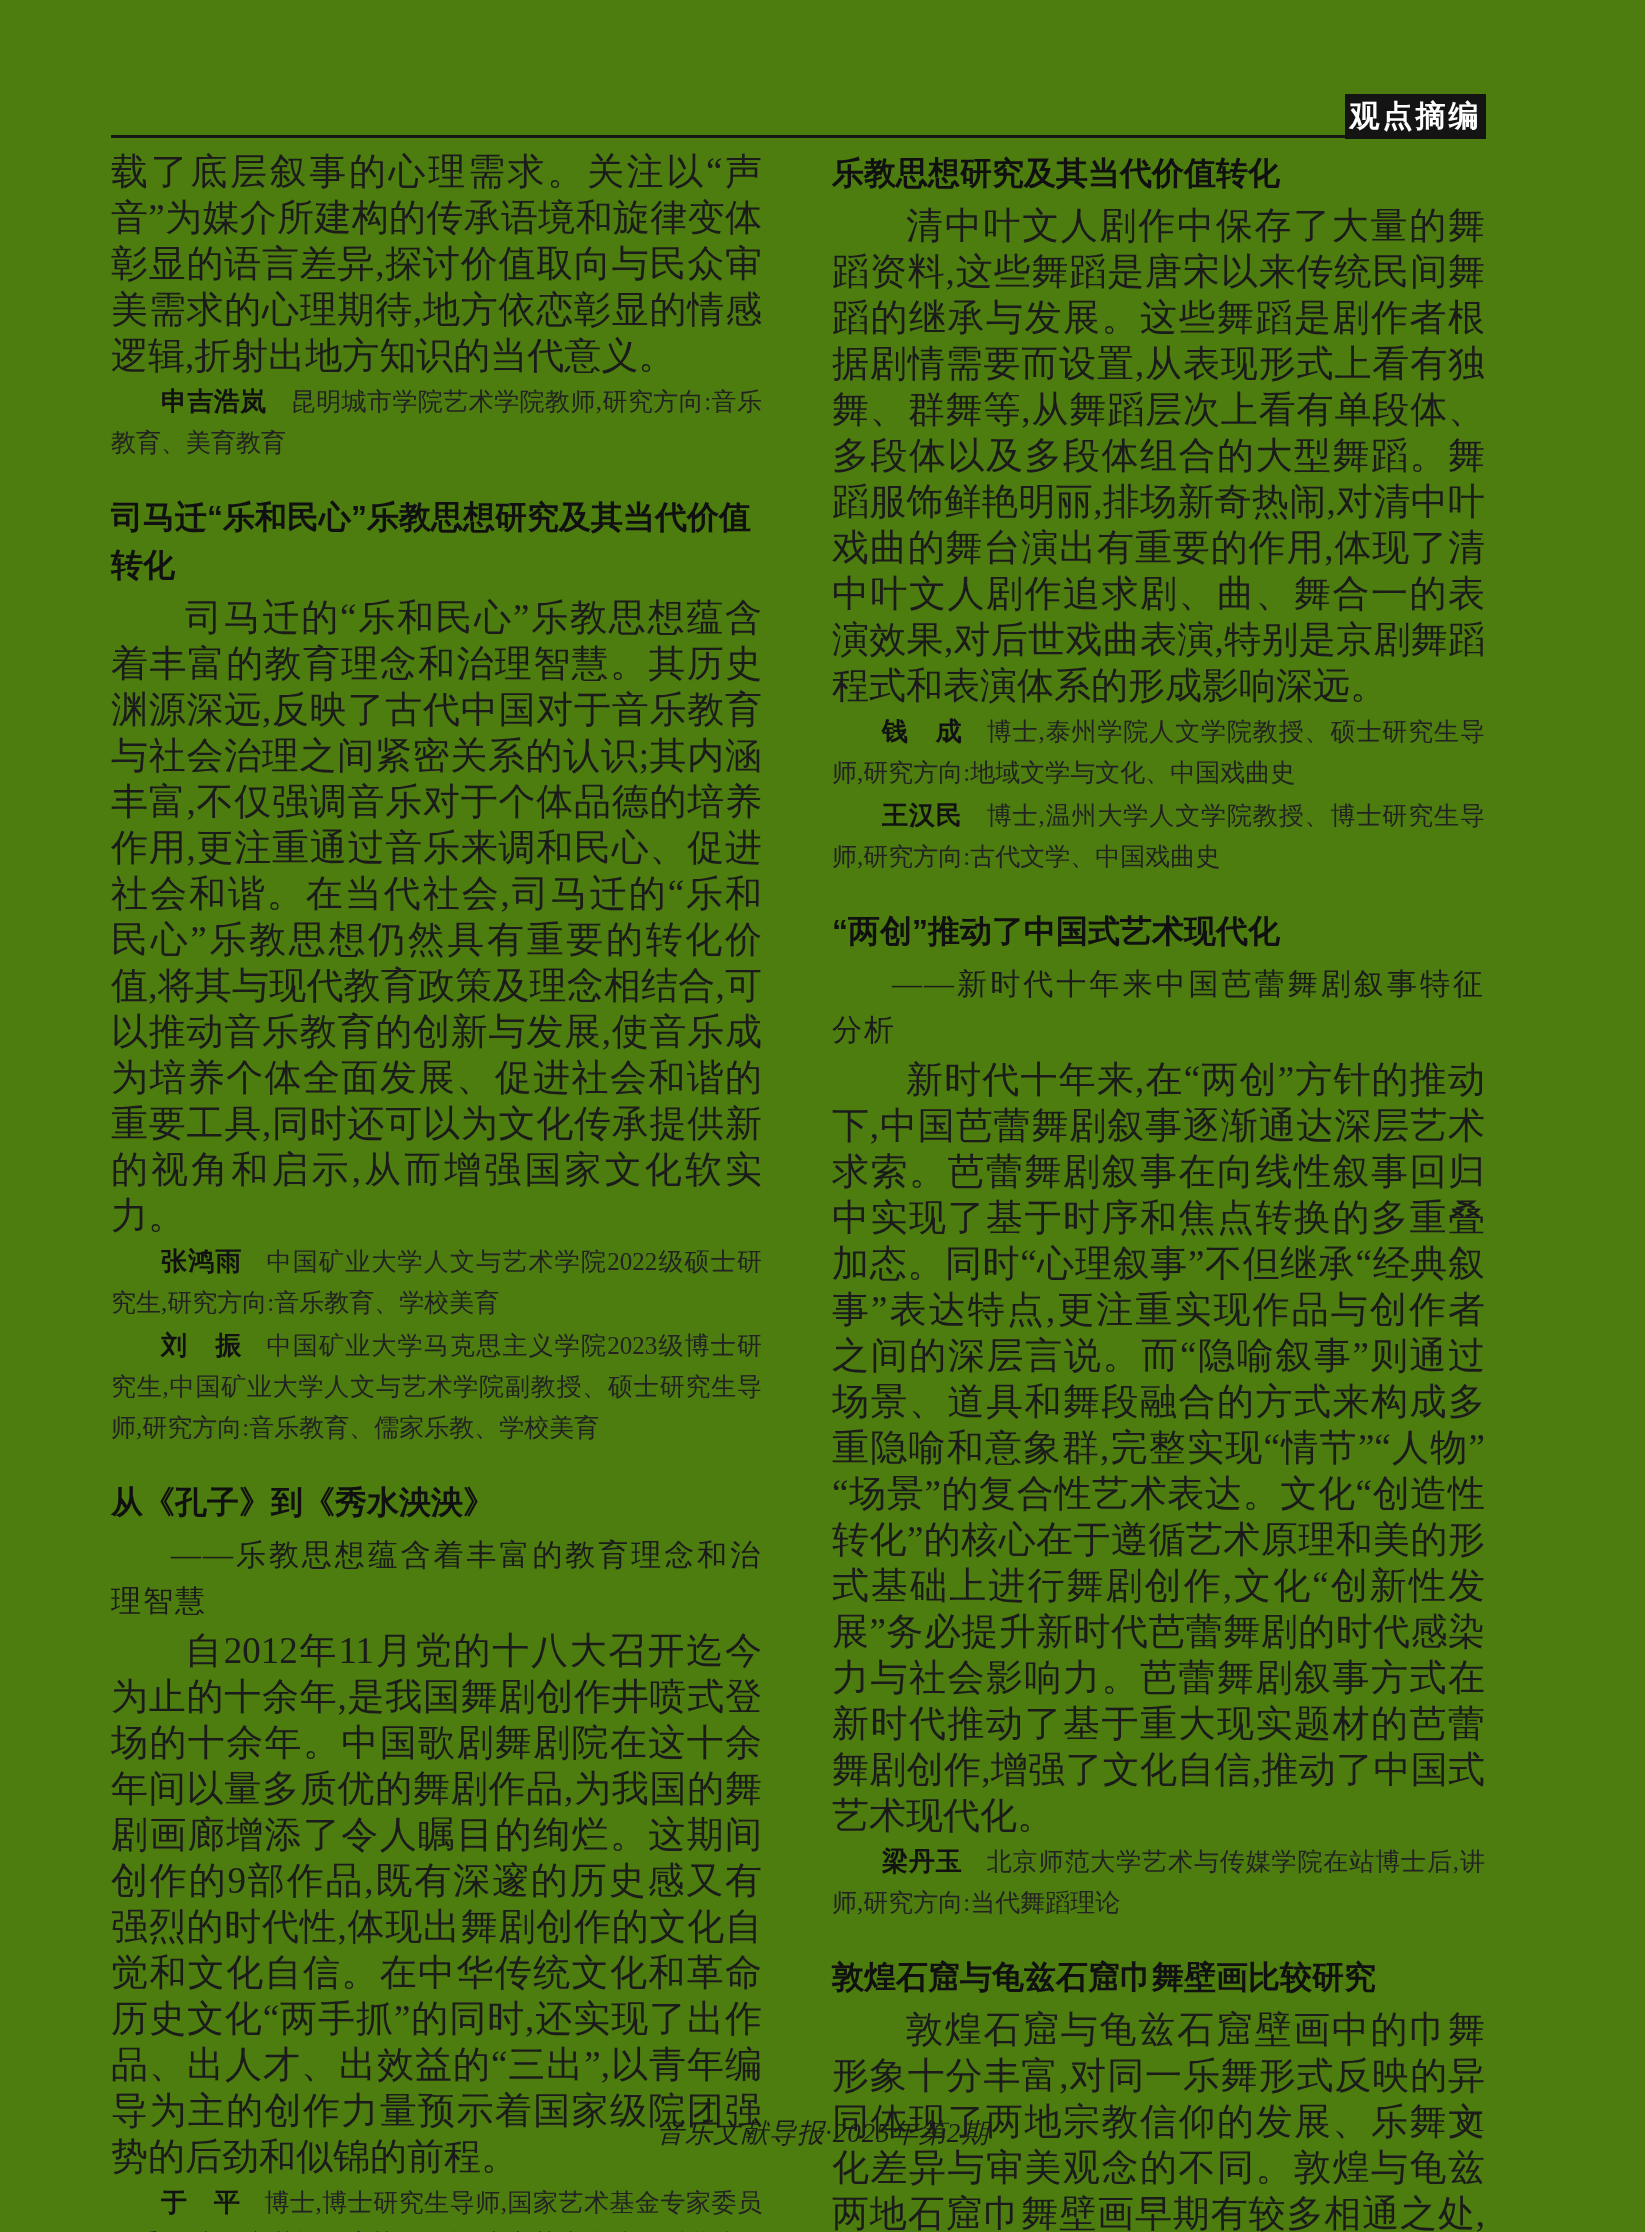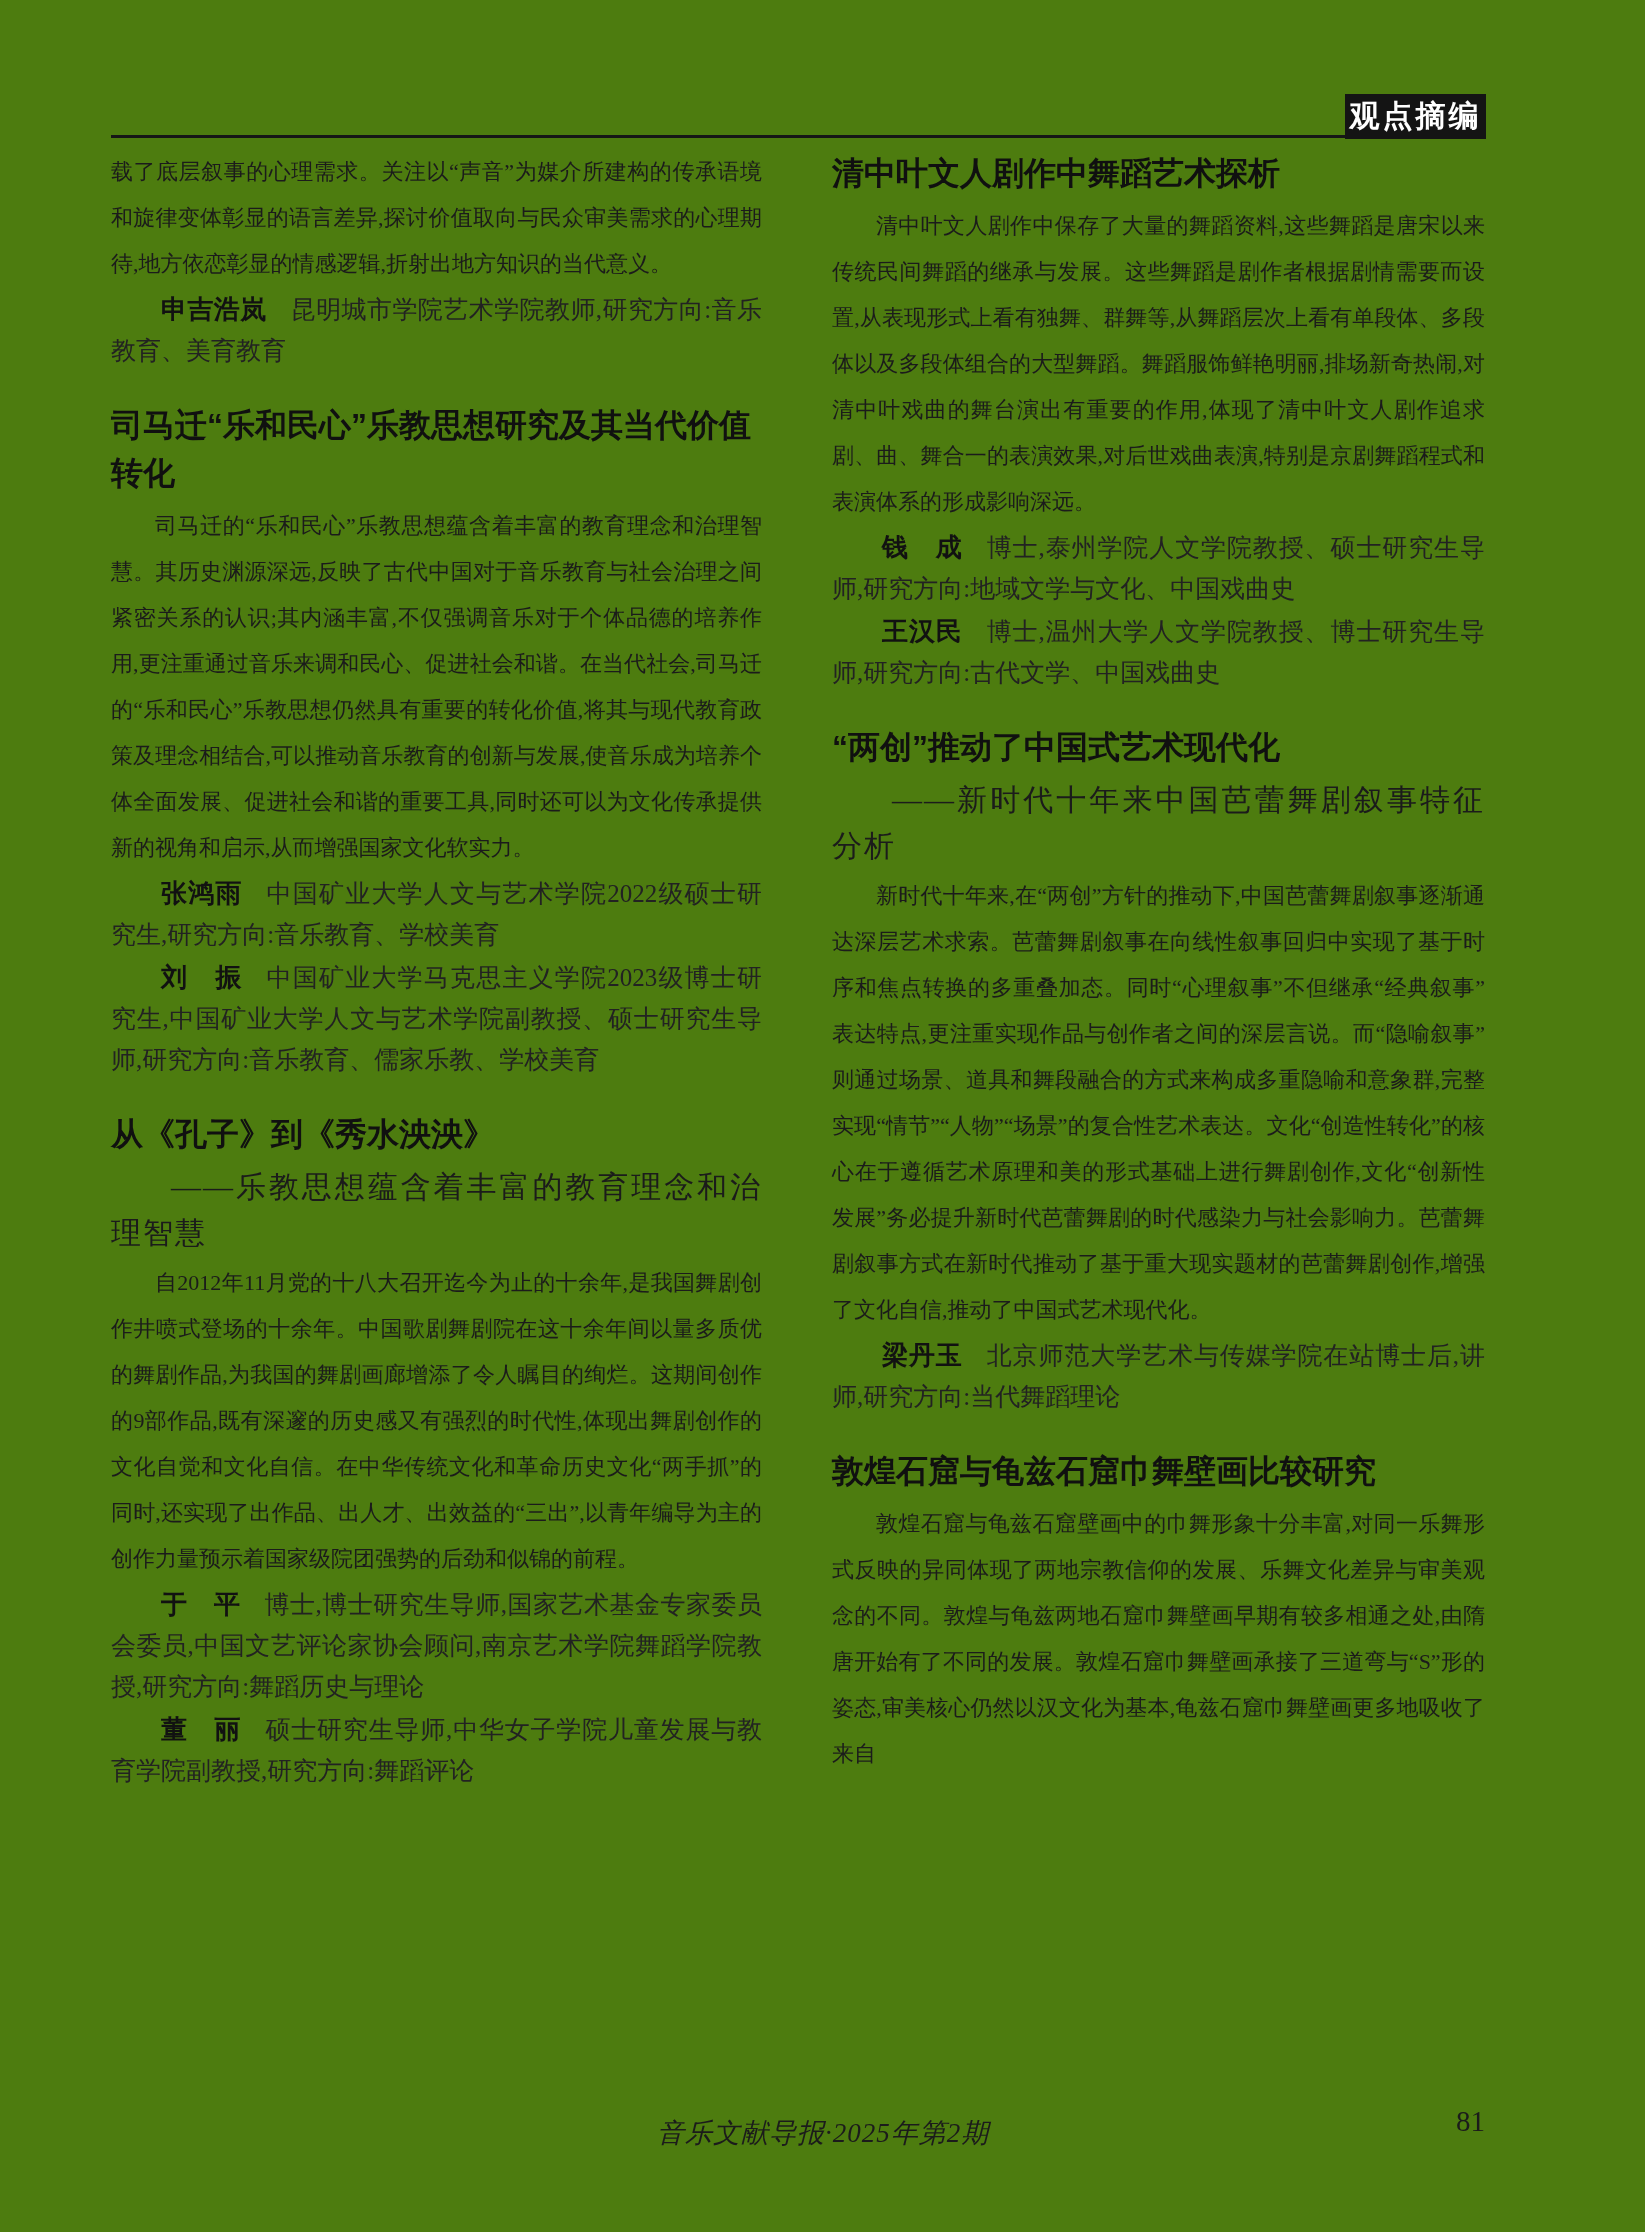--- a/index.html
+++ b/index.html
@@ -38,21 +38,21 @@
   }
   .col {
     position: absolute;
     top: 149px;
   }
   .col-left  { left: 111px; width: 651px; }
   .col-right { left: 832px; width: 653px; }
 
   p { margin: 0; }
   .body-para {
-    font-size: 22px;
+    font-size: 37px;
     line-height: 46px;
     text-align: justify;
     text-indent: 2em;
     color: #1b1b1b;
   }
   .body-para.no-indent { text-indent: 0; }
 
   .author {
     font-size: 25px;
     line-height: 41px;
@@ -136,21 +136,21 @@
       <p class="body-para">自2012年11月党的十八大召开迄今为止的十余年,是我国舞剧创作井喷式登场的十余年。中国歌剧舞剧院在这十余年间以量多质优的舞剧作品,为我国的舞剧画廊增添了令人瞩目的绚烂。这期间创作的9部作品,既有深邃的历史感又有强烈的时代性,体现出舞剧创作的文化自觉和文化自信。在中华传统文化和革命历史文化“两手抓”的同时,还实现了出作品、出人才、出效益的“三出”,以青年编导为主的创作力量预示着国家级院团强势的后劲和似锦的前程。</p>
       <p class="author"><span class="author-name">于　平</span><span class="author-info">博士,博士研究生导师,国家艺术基金专家委员会委员,中国文艺评论家协会顾问,南京艺术学院舞蹈学院教授,研究方向:舞蹈历史与理论</span></p>
       <p class="author"><span class="author-name">董　丽</span><span class="author-info">硕士研究生导师,中华女子学院儿童发展与教育学院副教授,研究方向:舞蹈评论</span></p>
     </section>
 
   </div>
 
   <div class="col col-right">
 
     <section class="section" style="margin-top:0">
-      <h2 class="sec-title">清中叶文人剧作中舞蹈艺术探析</h2>
+      <h2 class="sec-title">乐教思想研究及其当代价值转化</h2>
       <p class="body-para">清中叶文人剧作中保存了大量的舞蹈资料,这些舞蹈是唐宋以来传统民间舞蹈的继承与发展。这些舞蹈是剧作者根据剧情需要而设置,从表现形式上看有独舞、群舞等,从舞蹈层次上看有单段体、多段体以及多段体组合的大型舞蹈。舞蹈服饰鲜艳明丽,排场新奇热闹,对清中叶戏曲的舞台演出有重要的作用,体现了清中叶文人剧作追求剧、曲、舞合一的表演效果,对后世戏曲表演,特别是京剧舞蹈程式和表演体系的形成影响深远。</p>
       <p class="author"><span class="author-name">钱　成</span><span class="author-info">博士,泰州学院人文学院教授、硕士研究生导师,研究方向:地域文学与文化、中国戏曲史</span></p>
       <p class="author"><span class="author-name">王汉民</span><span class="author-info">博士,温州大学人文学院教授、博士研究生导师,研究方向:古代文学、中国戏曲史</span></p>
     </section>
 
     <section class="section">
       <h2 class="sec-title">“两创”推动了中国式艺术现代化</h2>
       <p class="sec-subtitle">——新时代十年来中国芭蕾舞剧叙事特征分析</p>
       <p class="body-para">新时代十年来,在“两创”方针的推动下,中国芭蕾舞剧叙事逐渐通达深层艺术求索。芭蕾舞剧叙事在向线性叙事回归中实现了基于时序和焦点转换的多重叠加态。同时“心理叙事”不但继承“经典叙事”表达特点,更注重实现作品与创作者之间的深层言说。而“隐喻叙事”则通过场景、道具和舞段融合的方式来构成多重隐喻和意象群,完整实现“情节”“人物”“场景”的复合性艺术表达。文化“创造性转化”的核心在于遵循艺术原理和美的形式基础上进行舞剧创作,文化“创新性发展”务必提升新时代芭蕾舞剧的时代感染力与社会影响力。芭蕾舞剧叙事方式在新时代推动了基于重大现实题材的芭蕾舞剧创作,增强了文化自信,推动了中国式艺术现代化。</p>
       <p class="author"><span class="author-name">梁丹玉</span><span class="author-info">北京师范大学艺术与传媒学院在站博士后,讲师,研究方向:当代舞蹈理论</span></p>

